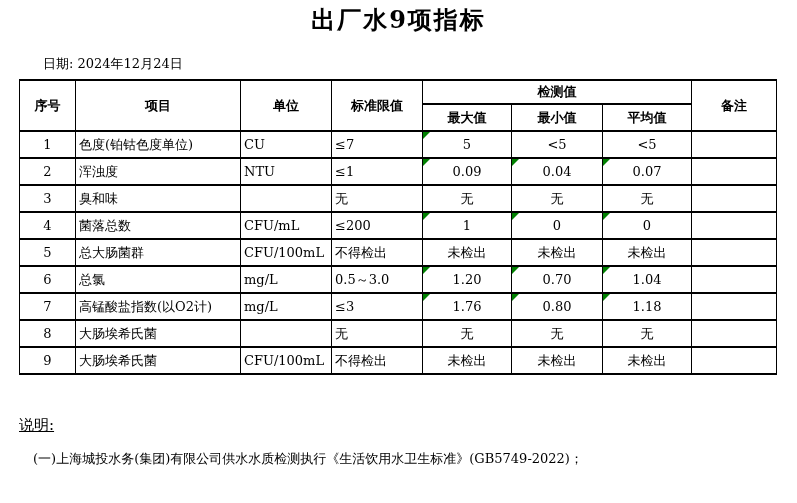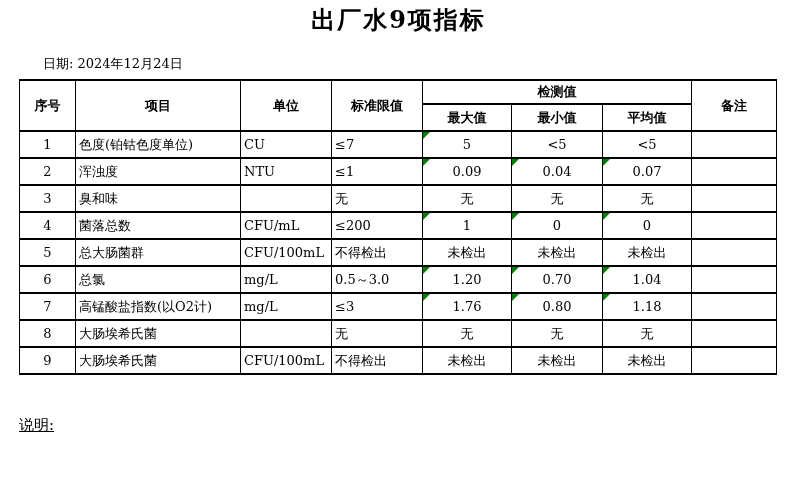--- a/index.html
+++ b/index.html
@@ -149,15 +149,16 @@
           <td class="c">未检出</td>
           <td class="c">未检出</td>
           <td class="c">未检出</td>
           <td class="c"></td>
         </tr>
       </tbody>
   </table>
 
   <div class="notes-label">说明:</div>
   <div class="notes">
+      <div class="note-line">(一)上海城投水务(集团)有限公司供水水质检测执行《生活饮用水卫生标准》(GB5749-2022)；</div>
     </div>
 
 </div>
 
 </body></html>

